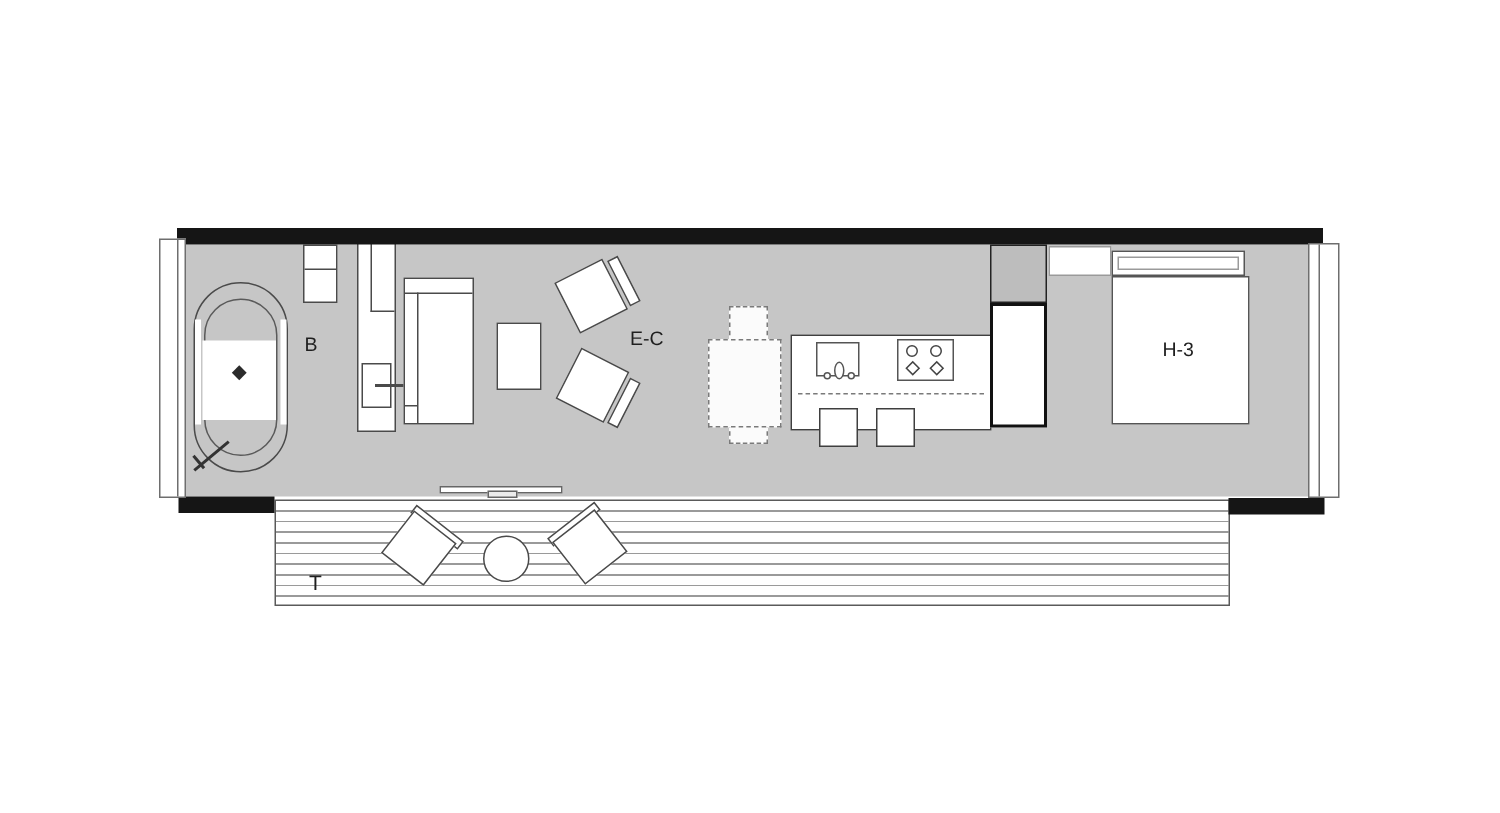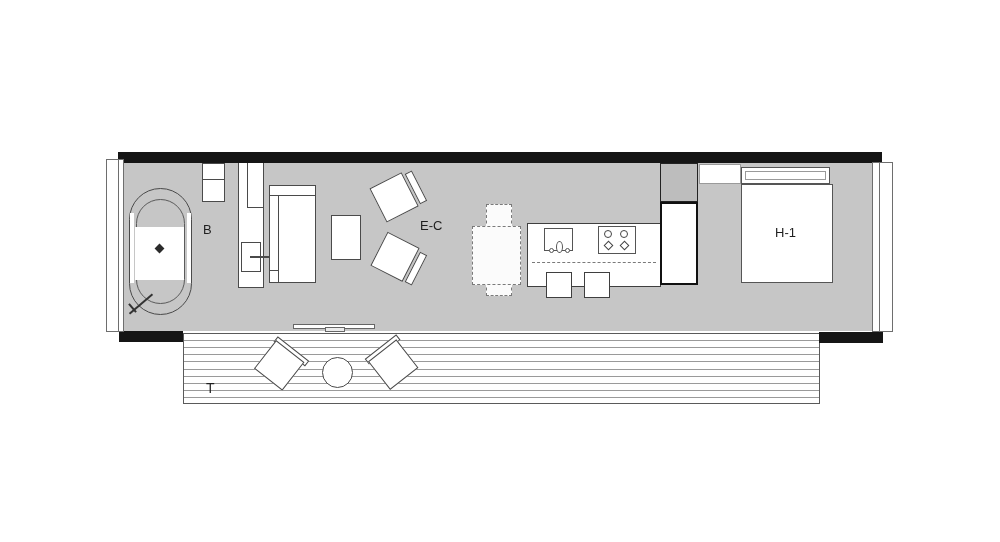--- a/index.html
+++ b/index.html
@@ -93,21 +93,21 @@
   <div class="f" style="left:584px;top:272px;width:26px;height:26px;border-color:#3f3f3f;"></div>
 
   <div class="abs" style="left:660px;top:163px;width:38px;height:39px;background:#bdbdbd;border:1.5px solid #222;"></div>
   <div class="abs" style="left:660px;top:202px;width:38px;height:83px;background:#ffffff;border:2px solid #111;"></div>
   <div class="abs" style="left:699px;top:164px;width:42px;height:20px;background:#ffffff;border:1px solid #9a9a9a;"></div>
 
   <div class="abs" style="left:741px;top:184px;width:92px;height:99px;background:#ffffff;border:1px solid #555;"></div>
   <div class="abs" style="left:741px;top:167px;width:89px;height:17px;background:#ffffff;border:1px solid #555;">
     <div class="abs" style="left:3px;top:3px;right:3px;bottom:3px;border:1px solid #9a9a9a;"></div>
   </div>
-  <div class="lbl" style="left:775px;top:226px;">H-1</div>
+  <div class="lbl" style="left:775px;top:226px;">H-3</div>
 
   <div class="abs" style="left:293px;top:324px;width:82px;height:5px;background:#ffffff;border:1px solid #666;"></div>
   <div class="abs" style="left:325px;top:327px;width:20px;height:5px;background:#ececec;border:1px solid #666;"></div>
 
   <div class="wall" style="left:118px;top:152px;width:764px;height:11px;"></div>
   <div class="wall" style="left:119px;top:331px;width:64px;height:11px;"></div>
   <div class="wall" style="left:819px;top:332px;width:64px;height:11px;"></div>
 
   <div class="win" style="left:106px;top:159px;width:18px;height:173px;">
     <div class="line" style="left:11px;top:0;height:100%;border-left:1px solid #6e6e6e;"></div>

